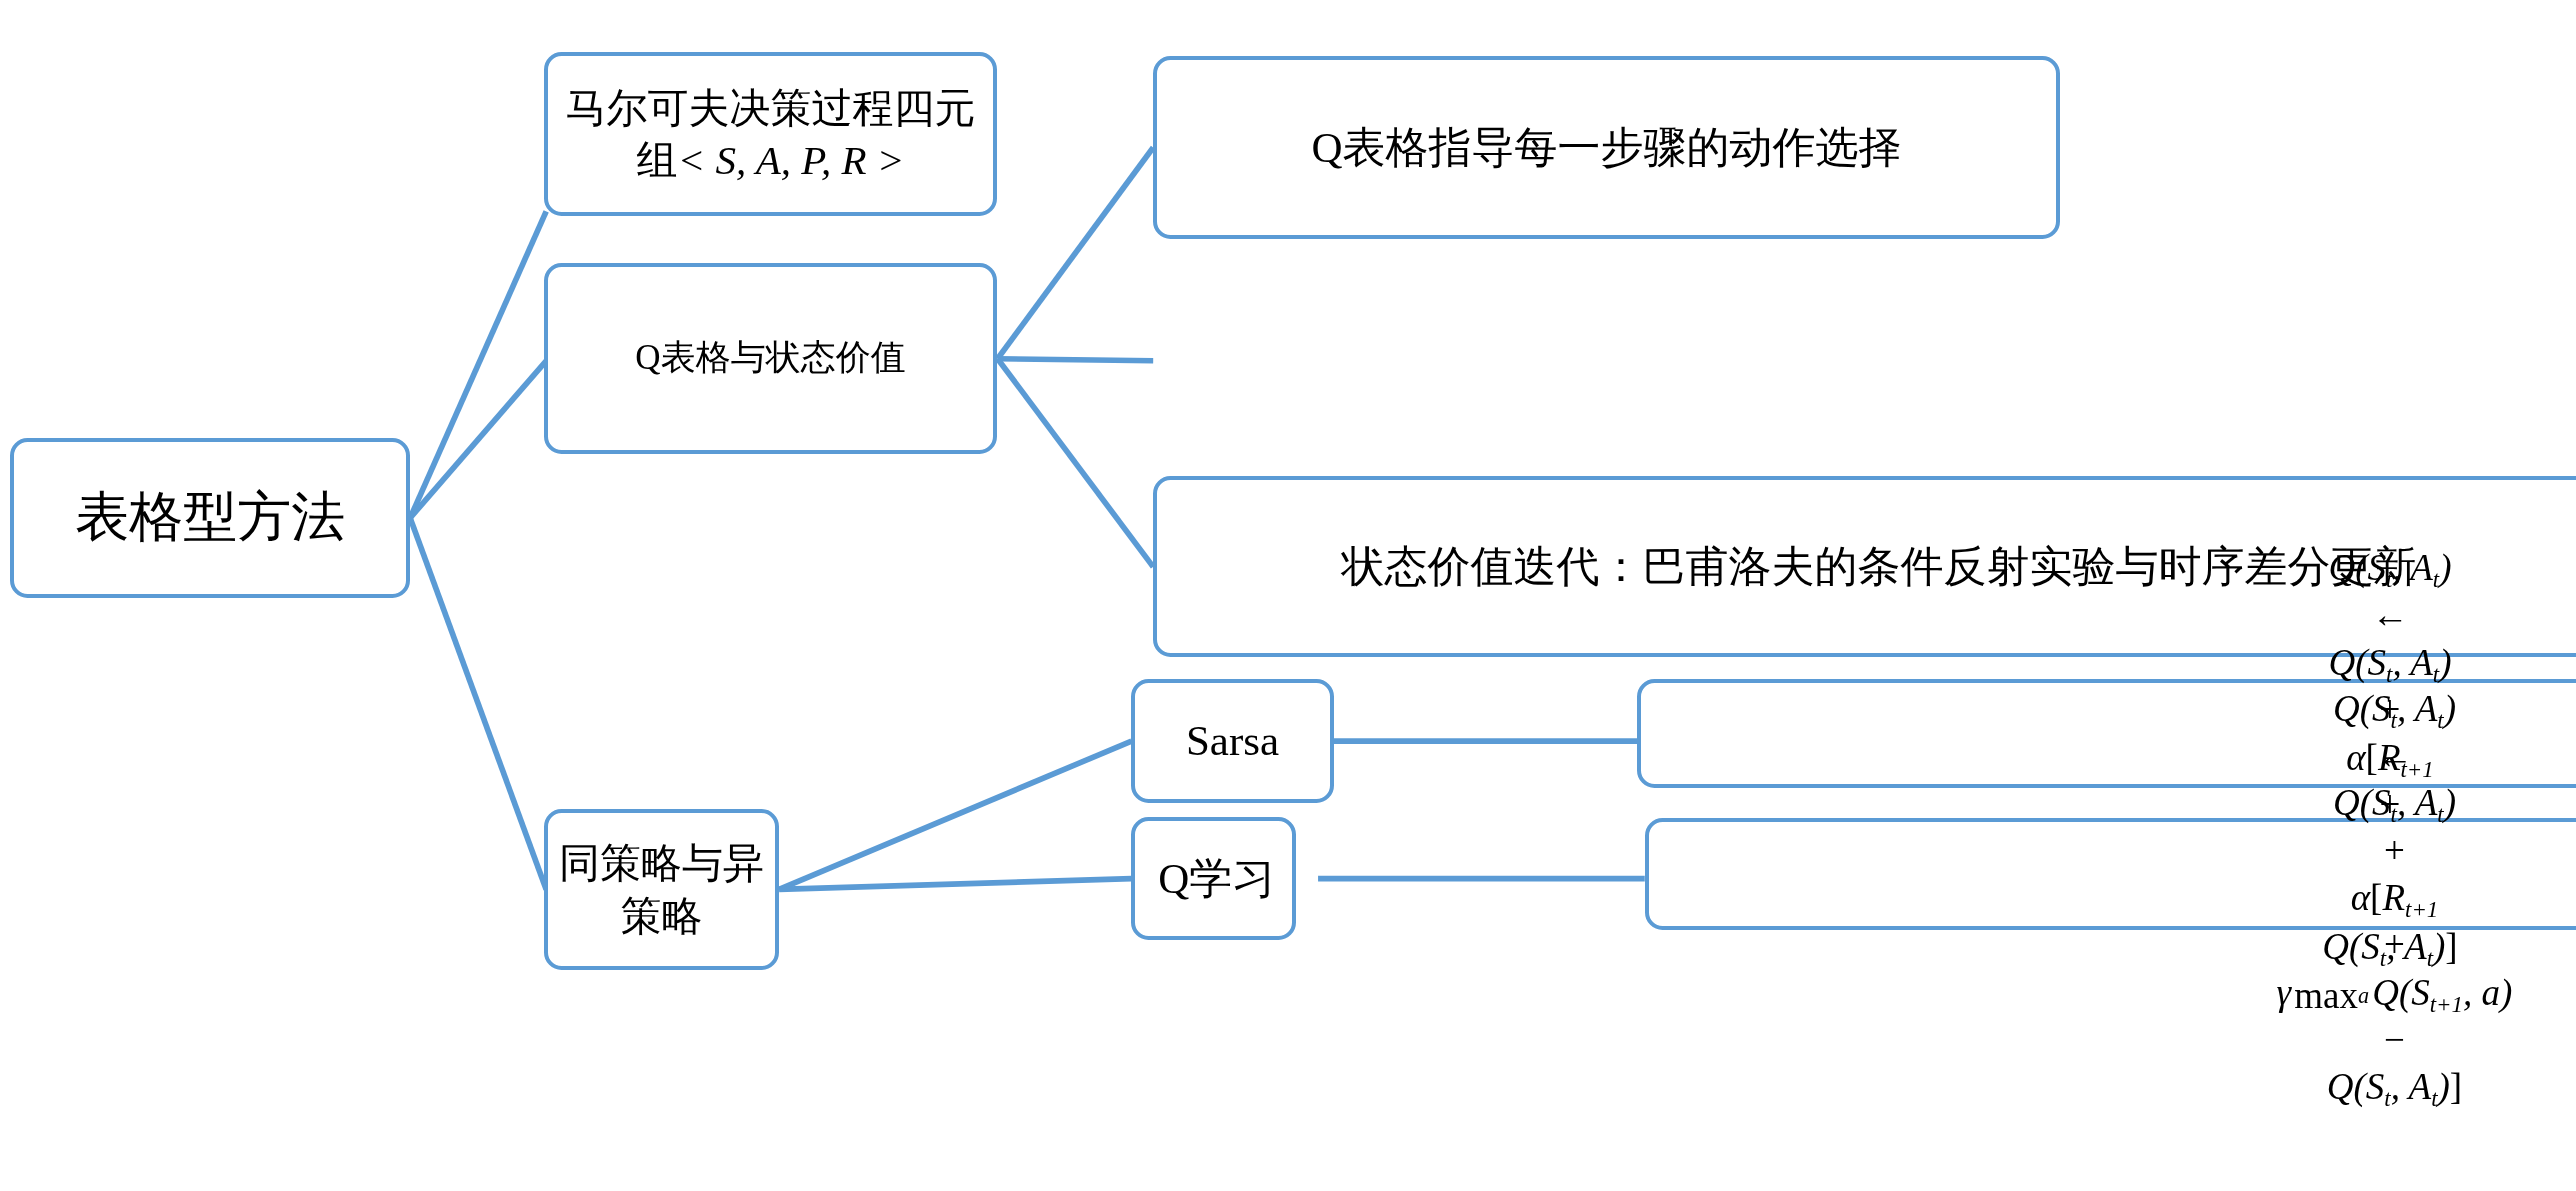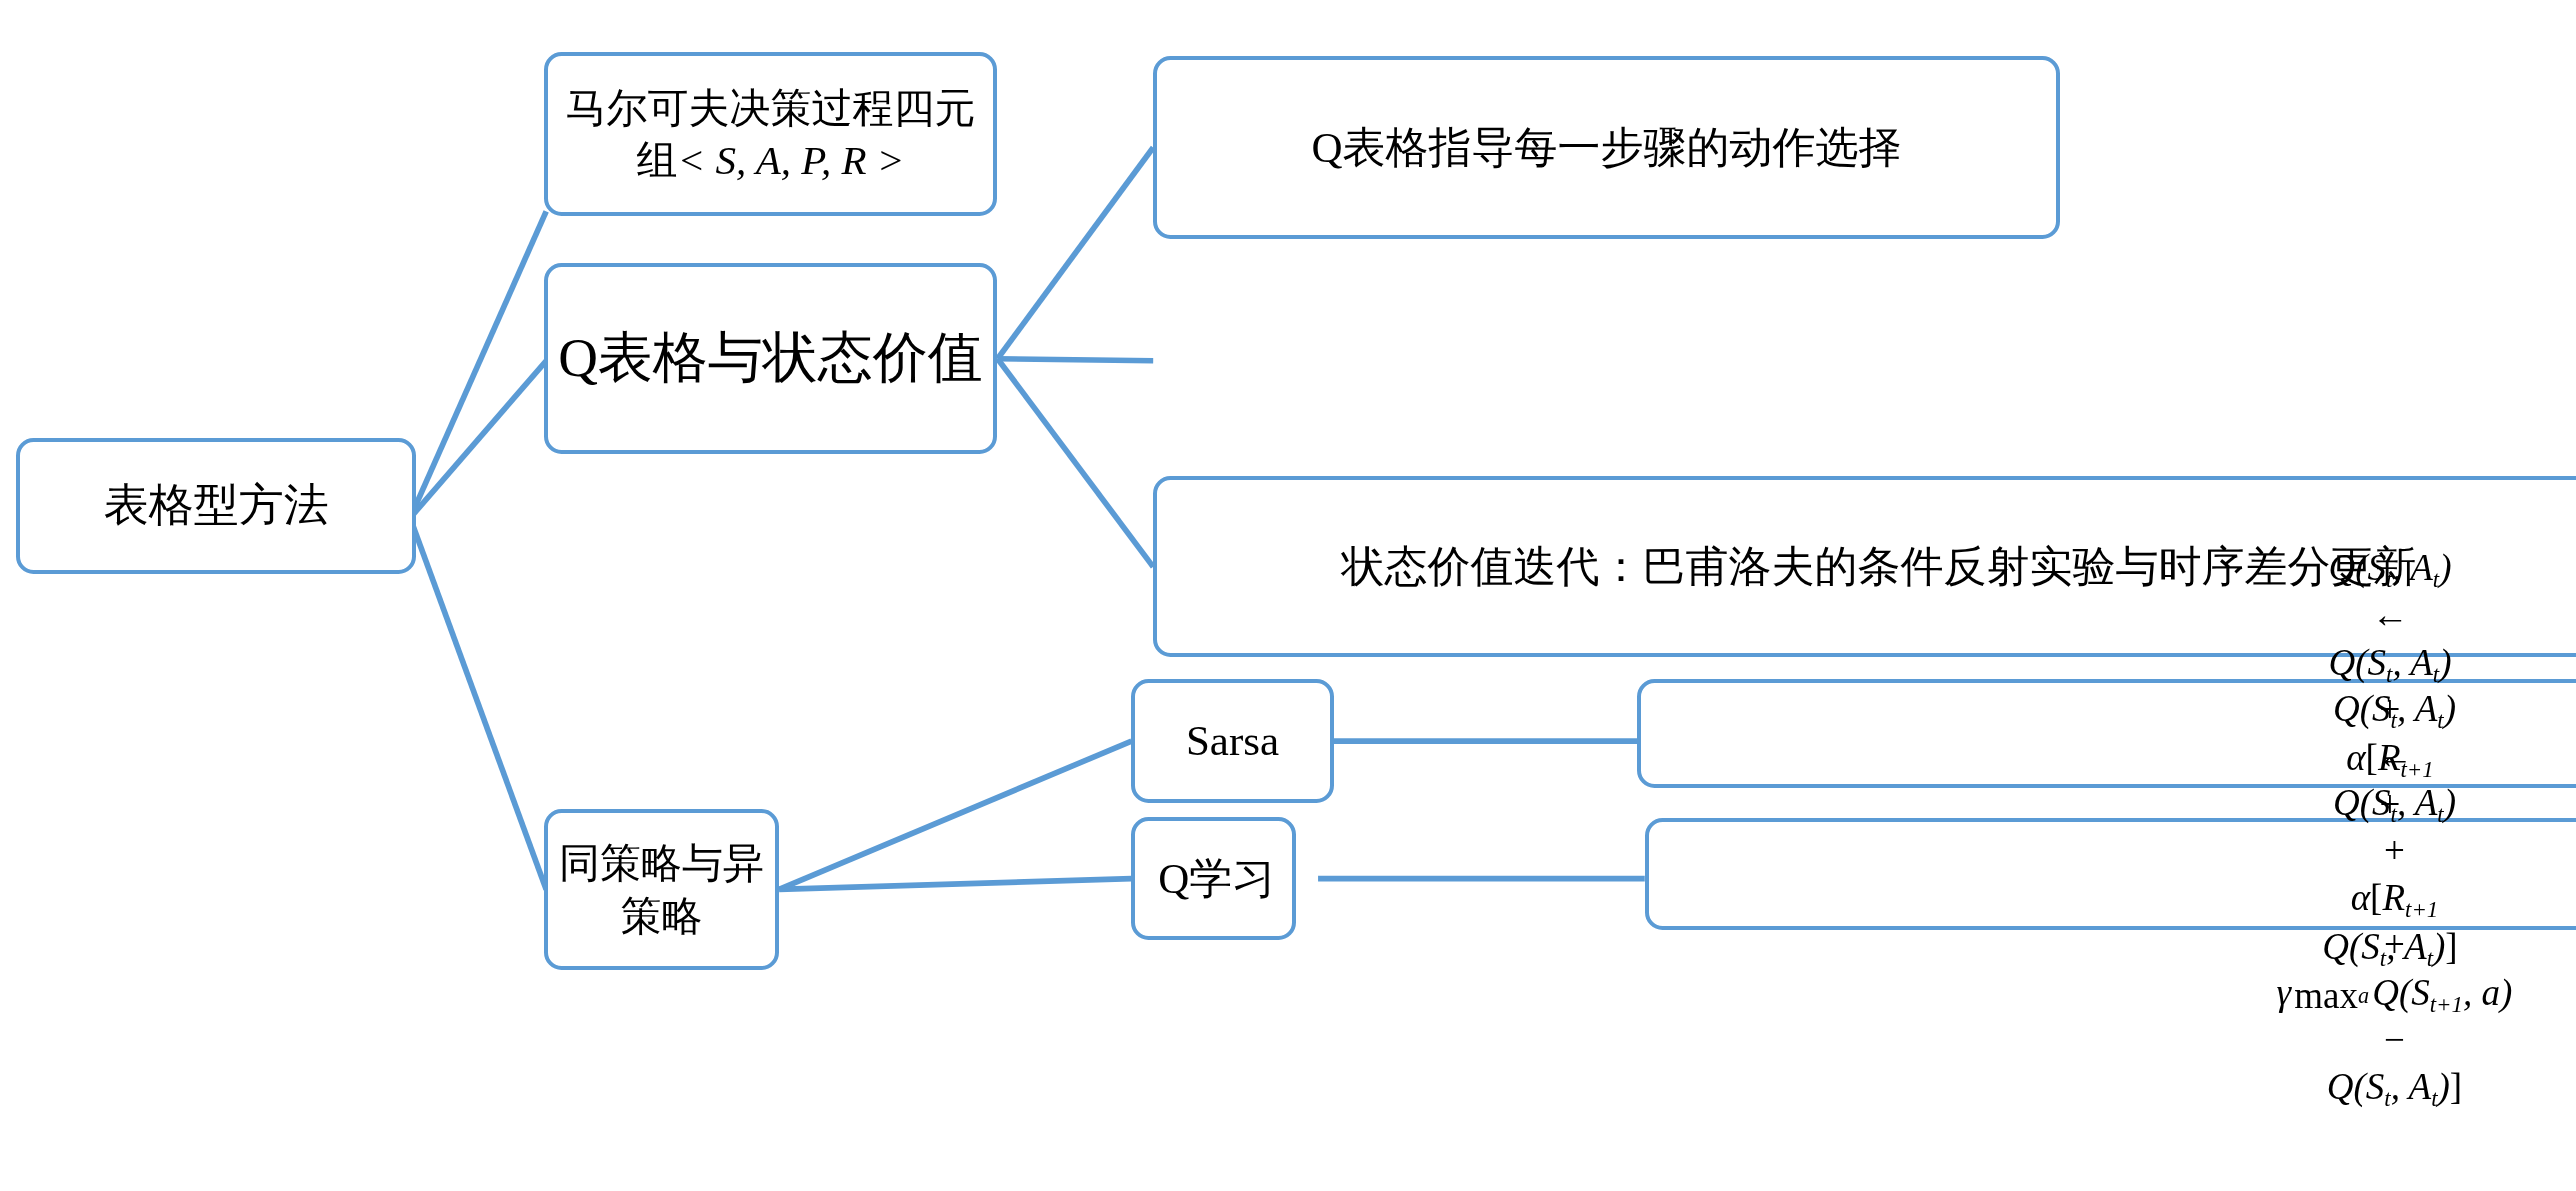--- a/index.html
+++ b/index.html
@@ -74,23 +74,23 @@
     margin: 0 3.1px;
   }
   .maxop .sublim {
     font-size: 0.60em;
     font-style: italic;
     margin-top: 1px;
     line-height: 1;
   }
 
   
-  #node-root          { left: 10.3px;   top: 438px;  width: 400px;  height: 136px; font-size: 45px; margin-left: 6px; }
+  #node-root          { left: 10.3px;   top: 438px;  width: 400px;  height: 160px; font-size: 54px; }
   #node-mdp           { left: 544px; top: 52px;  width: 453px;  height: 164px; font-size: 41px; }
-  #node-qtable        { left: 544px; top: 263px;  width: 453px;  height: 191px; font-size: 55px; }
+  #node-qtable        { left: 544px; top: 263px;  width: 453px;  height: 191px; font-size: 35px; }
   #node-policy        { left: 544px; top: 809px; width: 235px;  height: 161px; font-size: 41px; }
   #node-action        { left: 1153px; top: 56px;  width: 907px; height: 183px; font-size: 43px; }
   #node-goal          { left: 1153px; top: 269px;  width: 907px; height: 183px; font-size: 43px; }
   #node-valueiter     { left: 1153px; top: 476px;  width: 1452px; height: 181px; font-size: 43px; }
   #node-sarsa-label   { left: 1131px; top: 679px; width: 203px;  height: 124px; font-size: 43px; }
   #node-qlearn-label  { left: 1131px; top: 817px; width: 165px;  height: 123px; font-size: 43px; padding-left: 16px; }
   #node-sarsa-formula { left: 1637px; top: 679px; width: 1506px; height: 109px; font-size: 37px; }
   #node-qlearn-formula{ left: 1645px; top: 818px; width: 1499px; height: 112px; font-size: 37px; }
 </style>
 </head>

